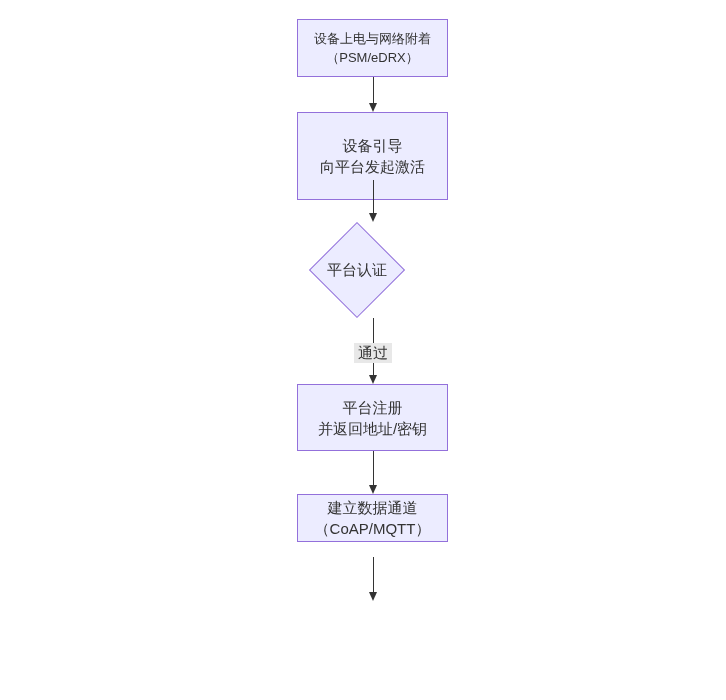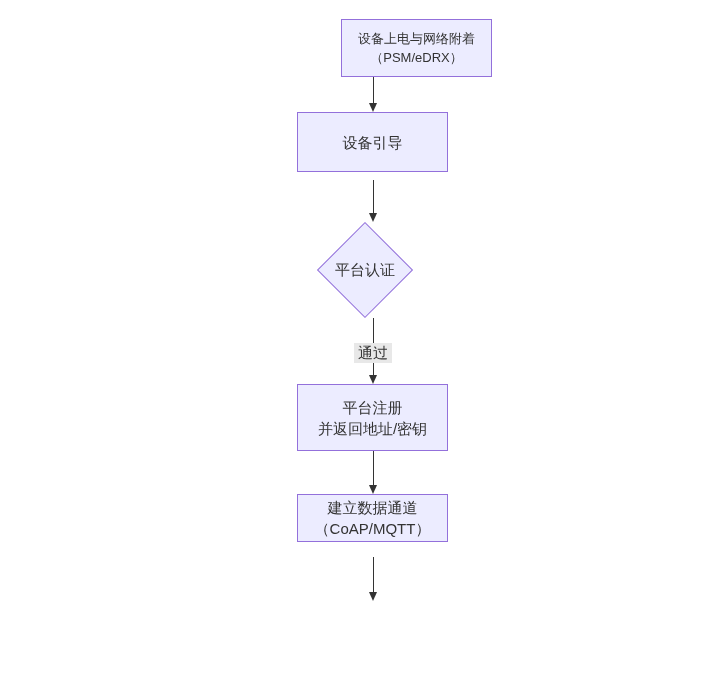--- a/index.html
+++ b/index.html
@@ -22,28 +22,28 @@
     background: var(--node-fill, #ECECFF);
     border: 1px solid var(--node-border, #9370DB);
     display: flex;
     flex-direction: column;
     align-items: center;
     justify-content: center;
     text-align: center;
     font-size: 15px;
     line-height: 21px;
   }
-  .node-a { top: 19px;  height: 58px; font-size: 13px; line-height: 19px; margin-left: 44px; }
-  .node-b { top: 112px; height: 60px; }
+  .node-a { top: 19px;  height: 58px; font-size: 13px; line-height: 19px; }
+  .node-b { top: 112px; height: 88px; }
   .node-d { top: 384px; height: 67px; text-align: center; }
   .node-e { top: 494px; height: 48px; }
   .node-f { top: 601px; height: 63px; }
 
   
-  .diamond-wrap { position: absolute; left: 317px; top: 222px; width: 96px; height: 96px; }
+  .diamond-wrap { position: absolute; left: 309px; top: 222px; width: 96px; height: 96px; }
   .diamond-shape {
     position: absolute;
     left: 14px; top: 14px;
     width: 68px; height: 68px;
     box-sizing: border-box;
     background: var(--node-fill, #ECECFF);
     border: 1px solid var(--node-border, #9370DB);
     transform: rotate(45deg);
   }
   .diamond-label {
@@ -103,20 +103,21 @@
     <span>（PSM/eDRX）</span>
   </div>
 
   <div class="edge edge-1">
     <div class="edge-line"></div>
     <div class="edge-head"></div>
   </div>
 
   <div class="node node-b">
     <span>设备引导</span>
+    <span>向平台发起激活</span>
   </div>
 
   <div class="edge edge-2">
     <div class="edge-line"></div>
     <div class="edge-head"></div>
   </div>
 
   <div class="diamond-wrap">
     <div class="diamond-shape"></div>
     <div class="diamond-label">平台认证</div>

